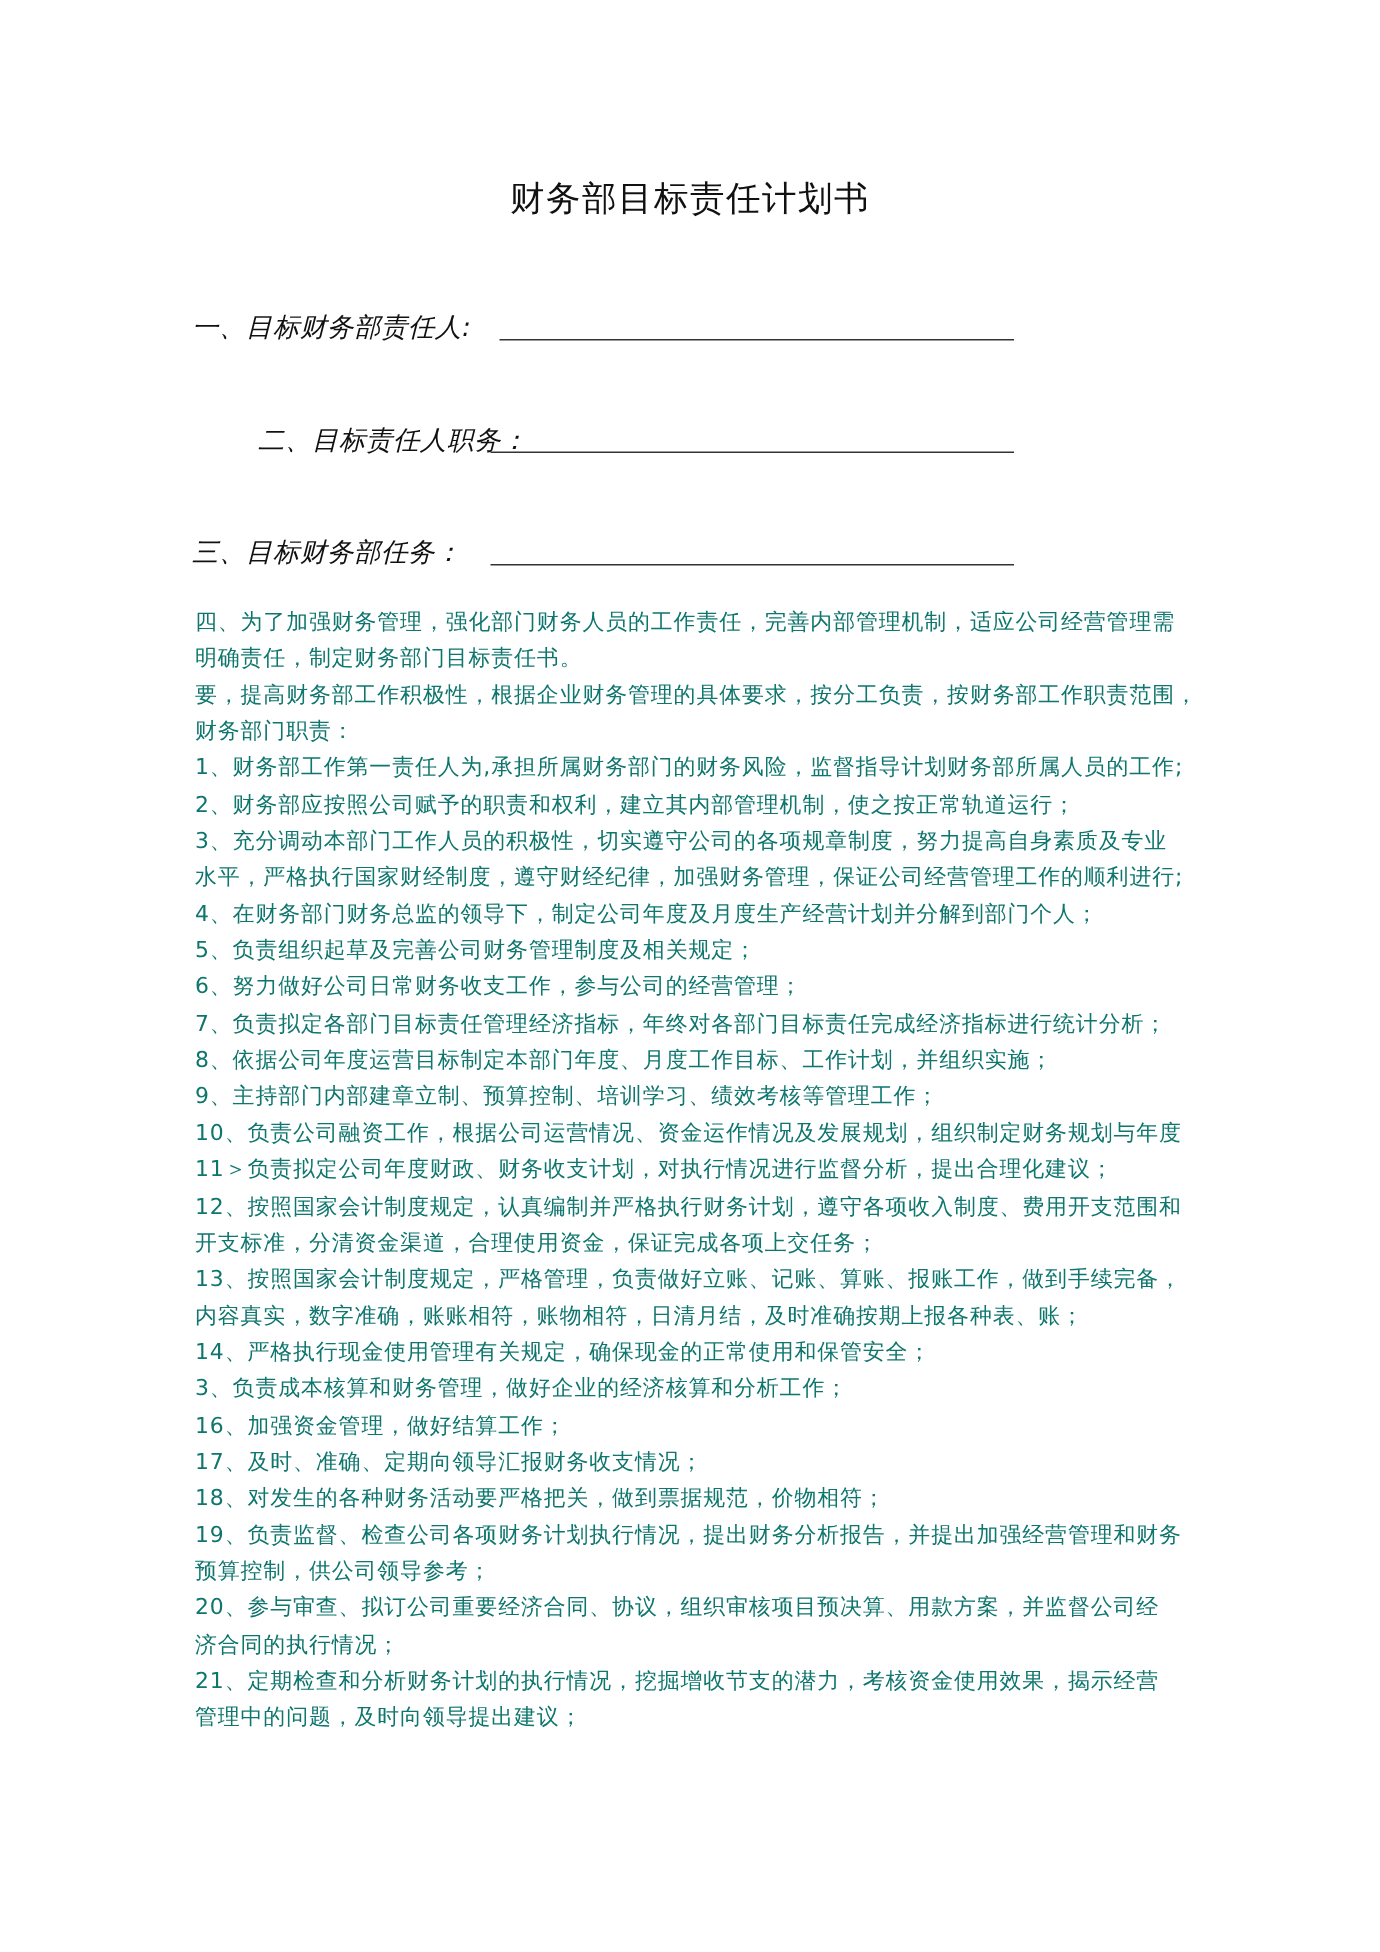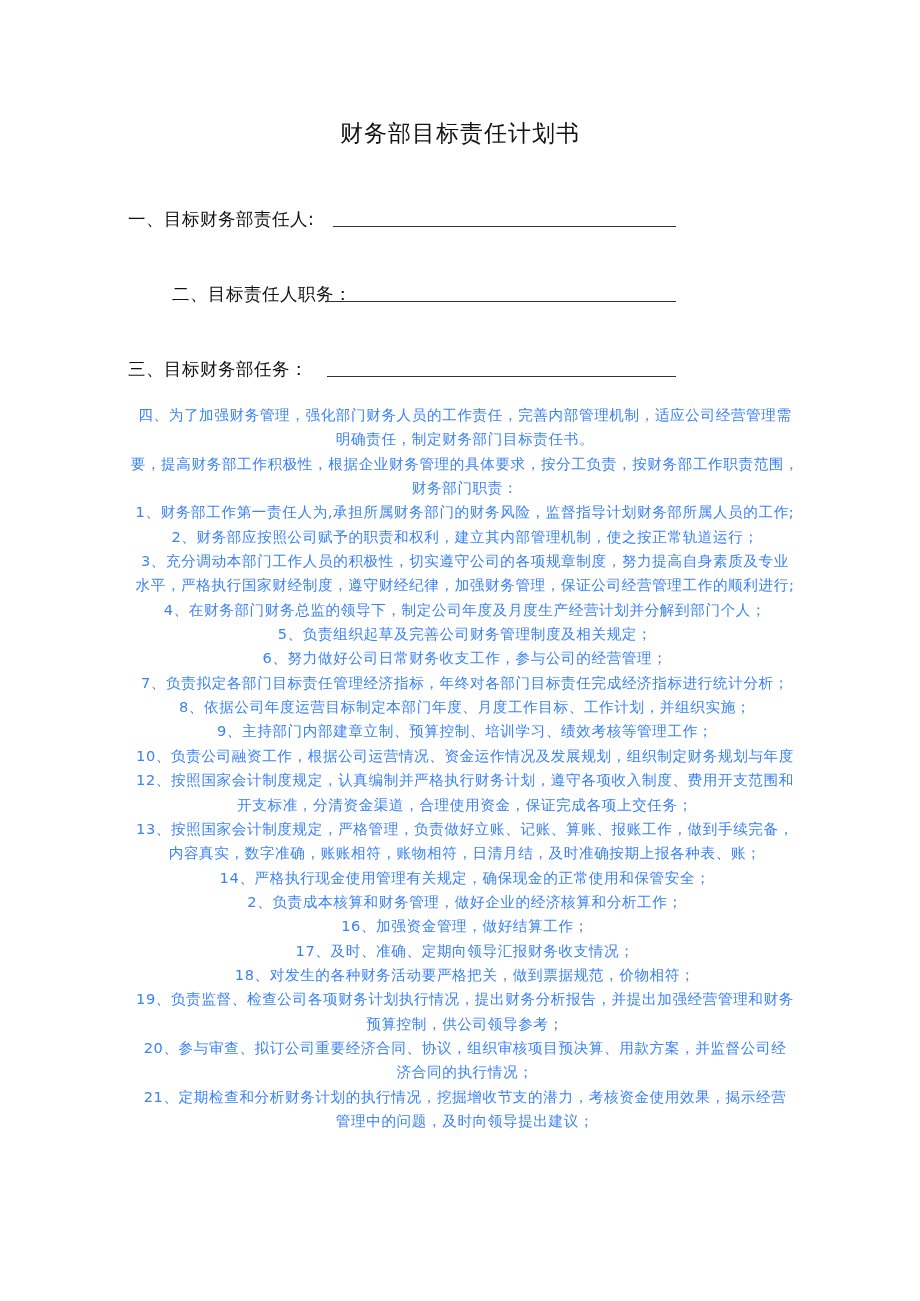--- a/index.html
+++ b/index.html
@@ -31,20 +31,21 @@
     line-height: 30px;
     letter-spacing: 1px;
     color: #111;
   }
   .field-row {
     position: absolute;
     left: 128px;
     height: 26px;
     display: flex;
     align-items: flex-end;
+    font-style: italic;
   }
   .field-label {
     font-size: 17.5px;
     line-height: 24px;
     letter-spacing: 0.5px;
     white-space: nowrap;
     color: #111;
   }
   .field-line {
     position: absolute;
@@ -52,22 +53,21 @@
     border-bottom: 1.5px solid #333;
   }
   .body-text {
     position: absolute;
     left: 130px;
     top: 401px;
     width: 670px;
     font-size: 14.6px;
     line-height: 24.35px;
     letter-spacing: 0.6px;
-    color: #3b82f6;
-    text-align: center;
+    color: #0f766e;
   }
   .body-text .line {
     display: block;
     white-space: nowrap;
     height: 24.35px;
   }
 </style>
 </head>
 <body>
 
@@ -99,26 +99,27 @@
     <span class="line">2、财务部应按照公司赋予的职责和权利，建立其内部管理机制，使之按正常轨道运行；</span>
     <span class="line">3、充分调动本部门工作人员的积极性，切实遵守公司的各项规章制度，努力提高自身素质及专业</span>
     <span class="line">水平，严格执行国家财经制度，遵守财经纪律，加强财务管理，保证公司经营管理工作的顺利进行;</span>
     <span class="line">4、在财务部门财务总监的领导下，制定公司年度及月度生产经营计划并分解到部门个人；</span>
     <span class="line">5、负责组织起草及完善公司财务管理制度及相关规定；</span>
     <span class="line">6、努力做好公司日常财务收支工作，参与公司的经营管理；</span>
     <span class="line">7、负责拟定各部门目标责任管理经济指标，年终对各部门目标责任完成经济指标进行统计分析；</span>
     <span class="line">8、依据公司年度运营目标制定本部门年度、月度工作目标、工作计划，并组织实施；</span>
     <span class="line">9、主持部门内部建章立制、预算控制、培训学习、绩效考核等管理工作；</span>
     <span class="line">10、负责公司融资工作，根据公司运营情况、资金运作情况及发展规划，组织制定财务规划与年度</span>
+    <span class="line">11＞负责拟定公司年度财政、财务收支计划，对执行情况进行监督分析，提出合理化建议；</span>
     <span class="line">12、按照国家会计制度规定，认真编制并严格执行财务计划，遵守各项收入制度、费用开支范围和</span>
     <span class="line">开支标准，分清资金渠道，合理使用资金，保证完成各项上交任务；</span>
     <span class="line">13、按照国家会计制度规定，严格管理，负责做好立账、记账、算账、报账工作，做到手续完备，</span>
     <span class="line">内容真实，数字准确，账账相符，账物相符，日清月结，及时准确按期上报各种表、账；</span>
     <span class="line">14、严格执行现金使用管理有关规定，确保现金的正常使用和保管安全；</span>
-    <span class="line">2、负责成本核算和财务管理，做好企业的经济核算和分析工作；</span>
+    <span class="line">3、负责成本核算和财务管理，做好企业的经济核算和分析工作；</span>
     <span class="line">16、加强资金管理，做好结算工作；</span>
     <span class="line">17、及时、准确、定期向领导汇报财务收支情况；</span>
     <span class="line">18、对发生的各种财务活动要严格把关，做到票据规范，价物相符；</span>
     <span class="line">19、负责监督、检查公司各项财务计划执行情况，提出财务分析报告，并提出加强经营管理和财务</span>
     <span class="line">预算控制，供公司领导参考；</span>
     <span class="line">20、参与审查、拟订公司重要经济合同、协议，组织审核项目预决算、用款方案，并监督公司经</span>
     <span class="line">济合同的执行情况；</span>
     <span class="line">21、定期检查和分析财务计划的执行情况，挖掘增收节支的潜力，考核资金使用效果，揭示经营</span>
     <span class="line">管理中的问题，及时向领导提出建议；</span>
   </div>

